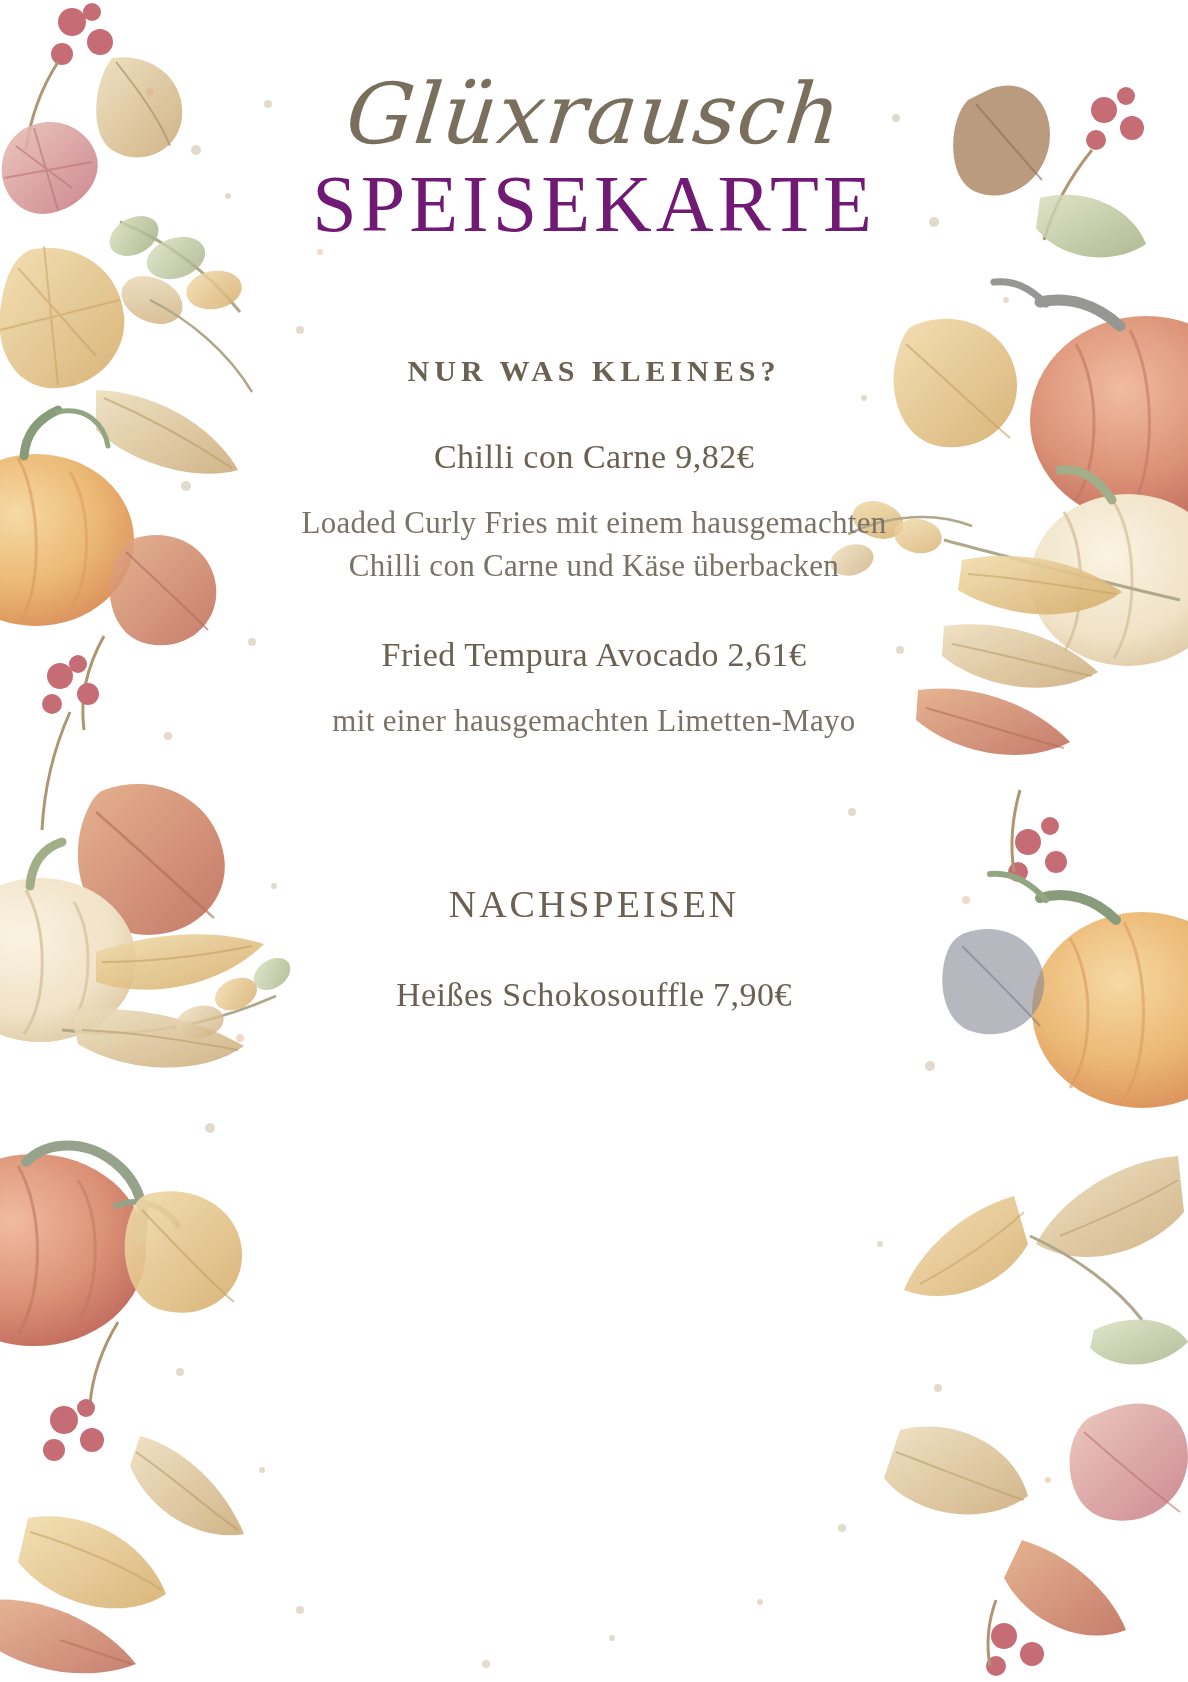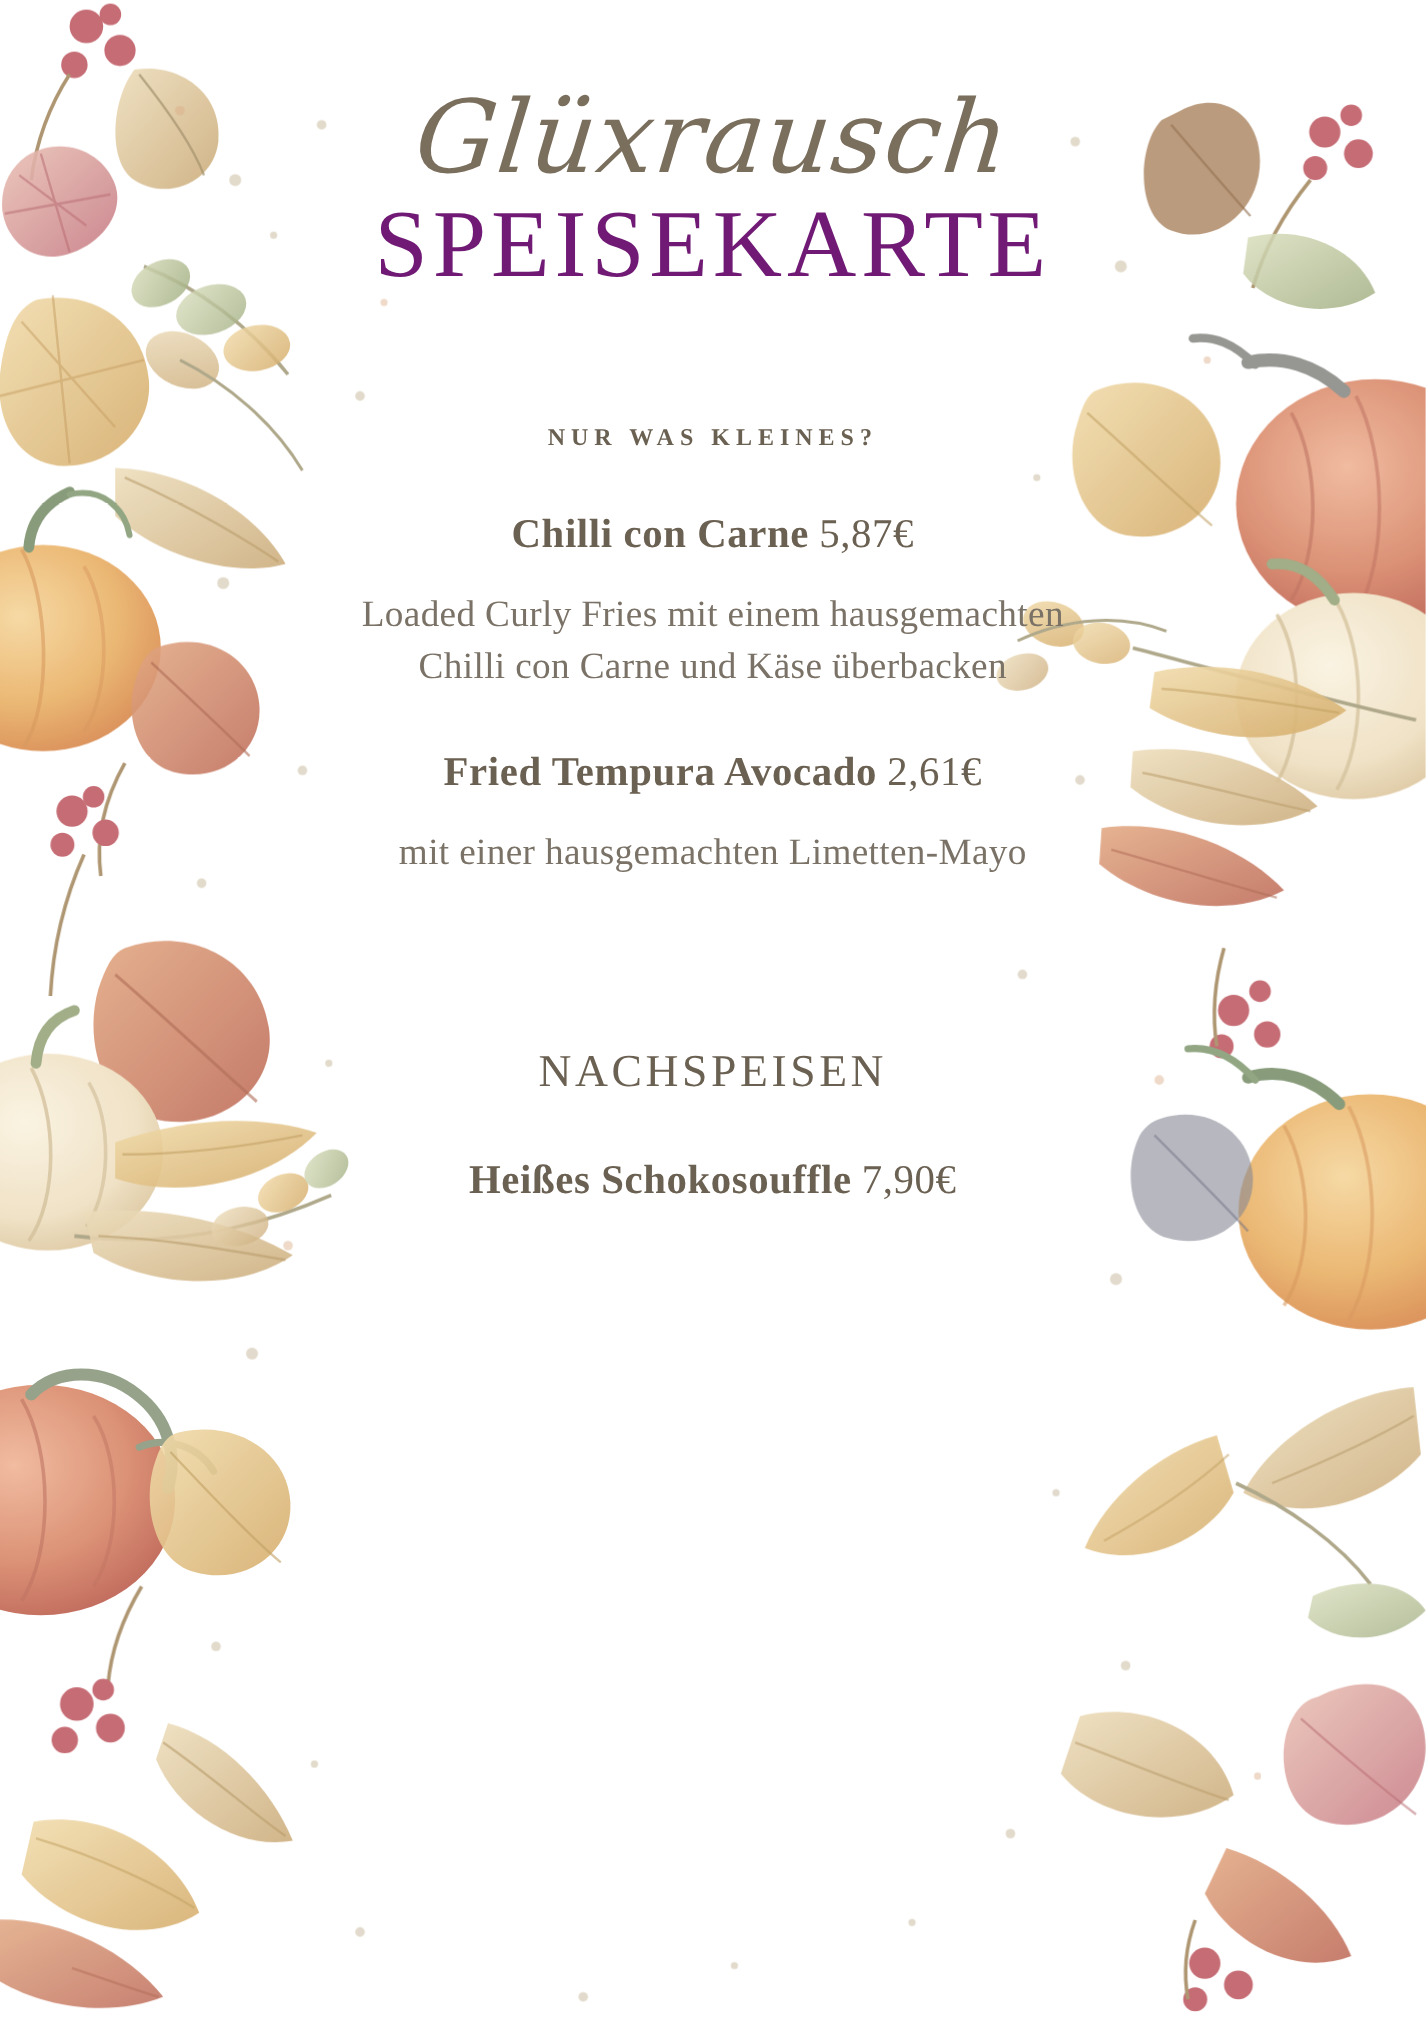--- a/index.html
+++ b/index.html
@@ -62,21 +62,21 @@
     text-transform: uppercase;
   }
 
   .section {
     width: 640px;
   }
   .section.first { margin-top: 108px; }
   .section.second { margin-top: 140px; }
 
   .section-heading {
-    font-size: 20px;
+    font-size: 30px;
     letter-spacing: 5px;
     font-weight: 700;
     color: #6b6152;
     text-transform: uppercase;
     margin-bottom: 46px;
   }
   .section.second .section-heading {
     font-weight: 400;
     font-size: 38px;
     letter-spacing: 3px;
@@ -84,21 +84,21 @@
 
   .item { margin-bottom: 44px; }
   .item:last-child { margin-bottom: 0; }
 
   .item-line {
     font-size: 34px;
     line-height: 1.35;
     color: #6b6152;
   }
   .item-name {
-    font-weight: 700;
+    font-weight: 400;
     letter-spacing: 0.5px;
   }
   .item-price {
     font-weight: 400;
     letter-spacing: 0.5px;
   }
   .item-desc {
     margin-top: 21px;
     font-size: 31px;
     line-height: 1.4;
@@ -388,21 +388,21 @@
 
   <div class="brand">Glüxrausch</div>
   <div class="doc-title">Speisekarte</div>
 
   <div class="section first">
     <div class="section-heading">NUR WAS KLEINES?</div>
 
     <div class="item">
       <div class="item-line">
         <span class="item-name">Chilli con Carne</span>
-        <span class="item-price">5,87€</span>
+        <span class="item-price">9,82€</span>
       </div>
       <div class="item-desc">Loaded Curly Fries mit einem hausgemachten Chilli con Carne und Käse überbacken</div>
     </div>
 
     <div class="item">
       <div class="item-line">
         <span class="item-name">Fried Tempura Avocado</span>
         <span class="item-price">2,61€</span>
       </div>
       <div class="item-desc">mit einer hausgemachten Limetten-Mayo</div>

